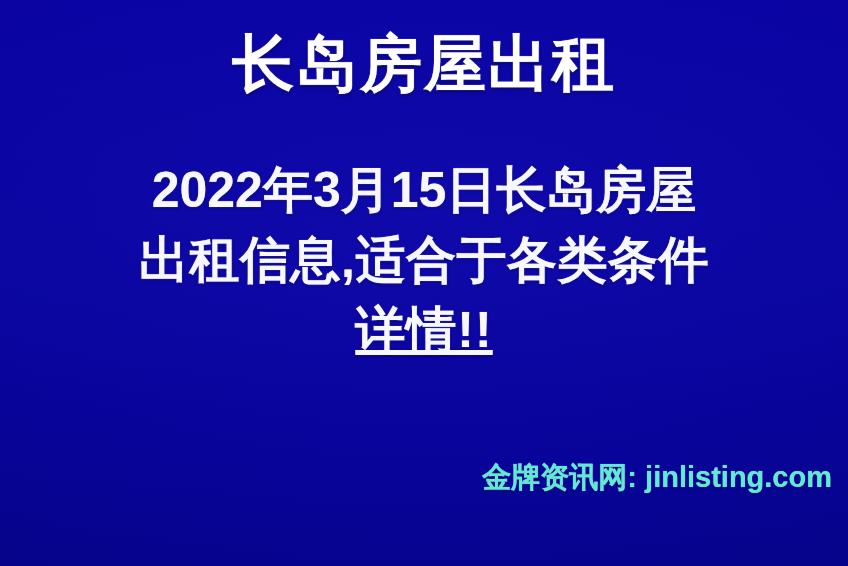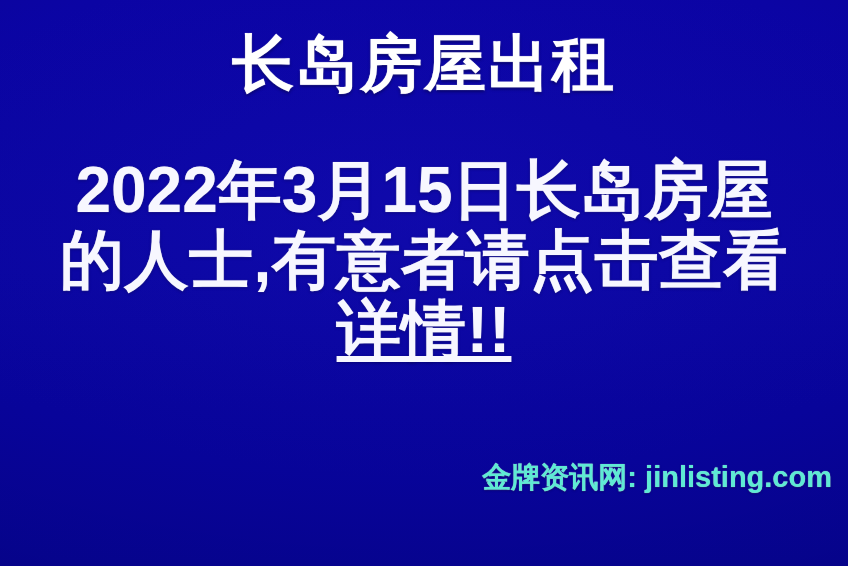--- a/index.html
+++ b/index.html
@@ -62,21 +62,21 @@
 
   .body-block {
     position: absolute;
     top: 155px;
     left: 0;
     right: 0;
     text-align: center;
   }
   .body-line {
     color: #f7f7ff;
-    font-size: 64px;
+    font-size: 50px;
     font-weight: 600;
     line-height: 70px;
     letter-spacing: 0.5px;
     white-space: nowrap;
     text-shadow:
       0 0 1px rgba(255,255,255,0.6),
       0 1px 3px rgba(0,0,50,0.40);
   }
   .body-line.l1 { letter-spacing: 0px; }
   .body-line.l4 { letter-spacing: 1px; text-decoration: underline; }
@@ -104,21 +104,21 @@
 <div id="poster">
   <div class="bg-grad"></div>
   <div class="bg-vignette"></div>
 
   <div class="content">
 
     <div class="title">长岛房屋出租</div>
 
     <div class="body-block">
       <div class="body-line l1">2022年3月15日长岛房屋</div>
-      <div class="body-line l3">的人士,有意者请点击查看</div>
+      <div class="body-line l2">出租信息,适合于各类条件</div>
       <div class="body-line l4">详情!!</div>
     </div>
 
     <div class="footer">
       <span class="brand">金牌资讯网:</span>
       <span class="site">jinlisting.com</span>
     </div>
 
   </div>
 </div>

